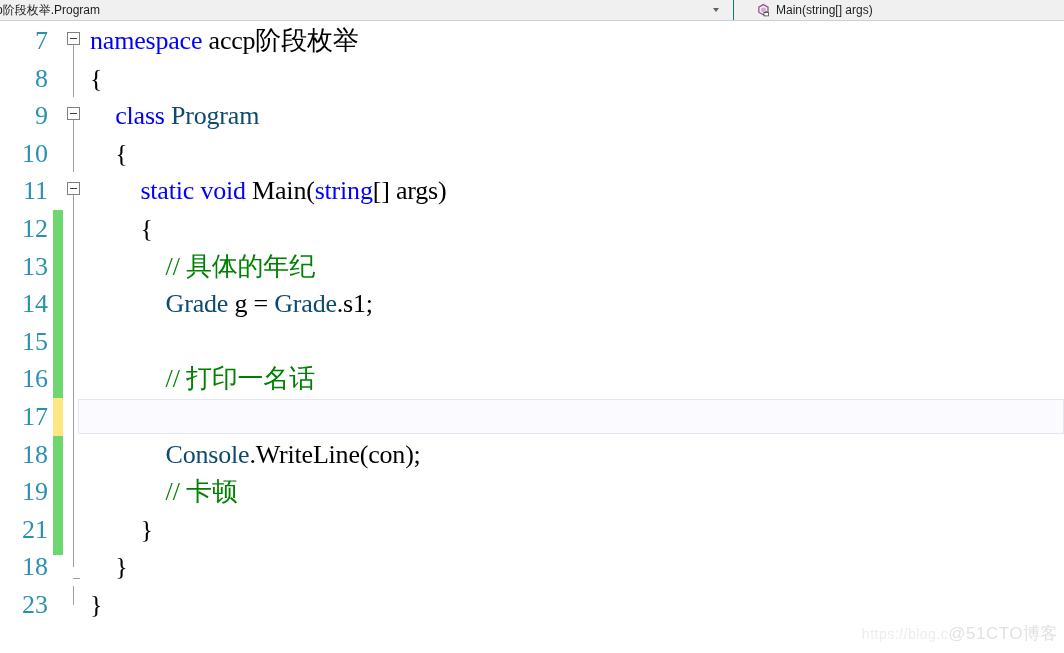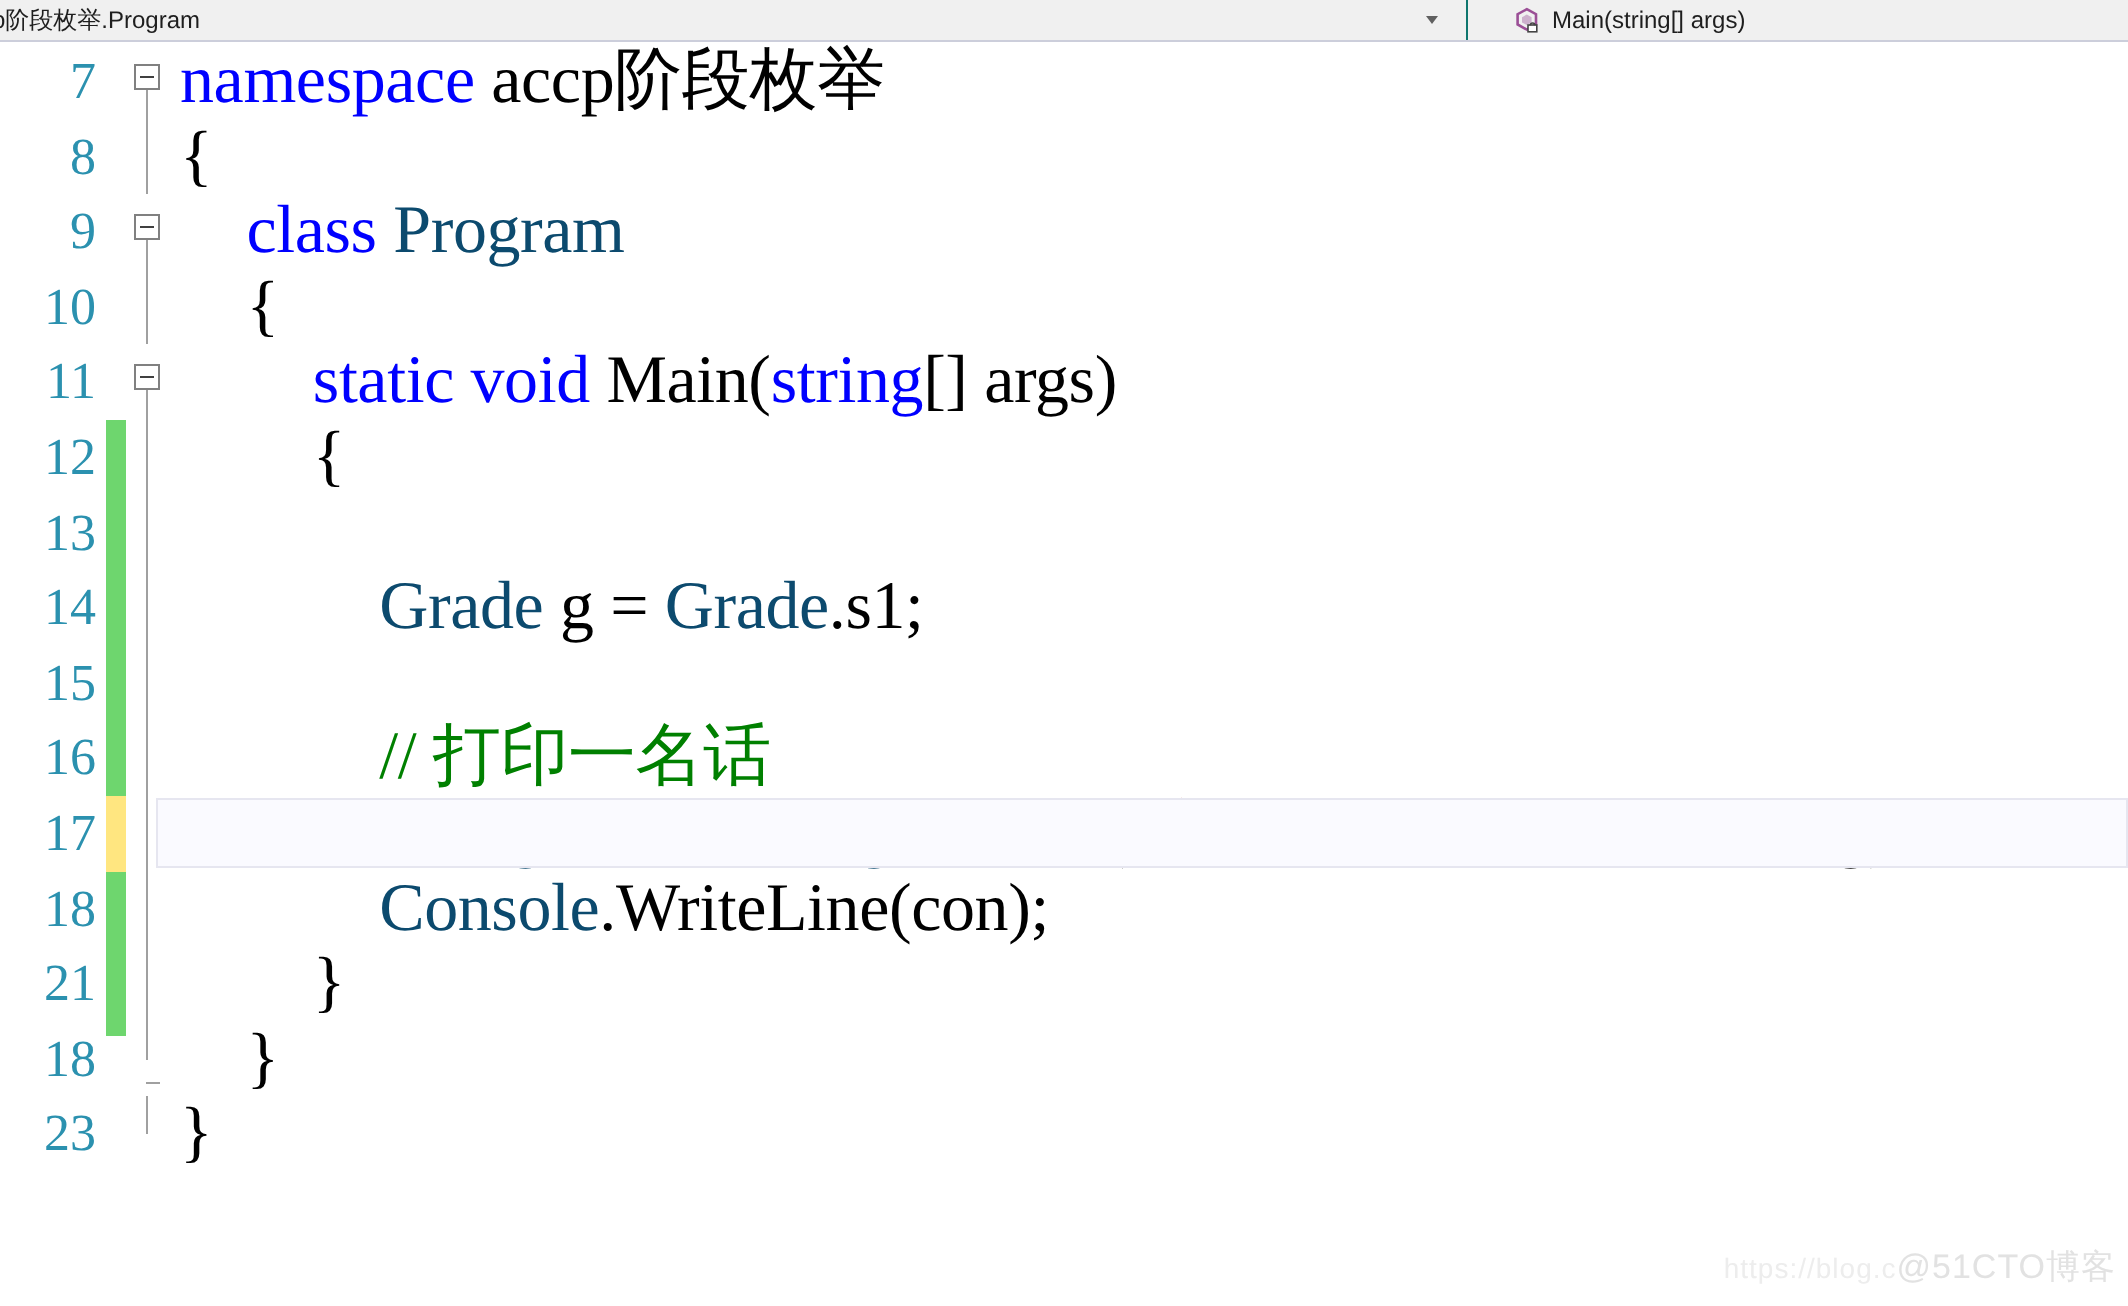--- a/index.html
+++ b/index.html
@@ -155,21 +155,21 @@
     left: 10px;
     top: 30px;
     width: 7px;
     height: 1px;
     background: #a0a0a0;
   }
   
   .ctext {
     flex: 1;
     font-family: "Liberation Serif", serif;
-    font-size: 34px;
+    font-size: 26px;
     line-height: 37.6px;
     white-space: pre;
     color: #000000;
     padding-left: 5px;
     letter-spacing: -0.2px;
   }
   .kw  { color: #0000ff; }
   .typ { color: #0c4a6e; }
   .cmt { color: #008000; }
   .str { color: #a31515; }
@@ -283,21 +283,21 @@
         <div class="guide"></div>
       </div>
       <div class="ctext"><span class="pln">        {</span></div>
     </div>
     <div class="code-line">
       <div class="lnum">13</div>
       <div class="chgbar green"></div>
       <div class="outline">
         <div class="guide"></div>
       </div>
-      <div class="ctext"><span class="pln">            </span></div>
+      <div class="ctext"><span class="pln">            </span><span class="cmt">// 具体的年纪</span></div>
     </div>
     <div class="code-line">
       <div class="lnum">14</div>
       <div class="chgbar green"></div>
       <div class="outline">
         <div class="guide"></div>
       </div>
       <div class="ctext"><span class="pln">            </span><span class="typ">Grade</span><span class="pln"> g = </span><span class="typ">Grade</span><span class="pln">.s1;</span></div>
     </div>
     <div class="code-line">
@@ -327,20 +327,28 @@
     </div>
     <div class="code-line">
       <div class="lnum">18</div>
       <div class="chgbar green"></div>
       <div class="outline">
         <div class="guide"></div>
       </div>
       <div class="ctext"><span class="pln">            </span><span class="typ">Console</span><span class="pln">.WriteLine(con);</span></div>
     </div>
     <div class="code-line">
+      <div class="lnum">19</div>
+      <div class="chgbar green"></div>
+      <div class="outline">
+        <div class="guide"></div>
+      </div>
+      <div class="ctext"><span class="pln">            </span><span class="cmt">// 卡顿</span></div>
+    </div>
+    <div class="code-line">
       <div class="lnum">21</div>
       <div class="chgbar green"></div>
       <div class="outline">
         <div class="guide"></div>
       </div>
       <div class="ctext"><span class="pln">        }</span></div>
     </div>
     <div class="code-line">
       <div class="lnum">18</div>
       <div class="chgbar" style="background: linear-gradient(rgb(110, 214, 110) 0px, rgb(110, 214, 110) 7px, transparent 7px);"></div>

